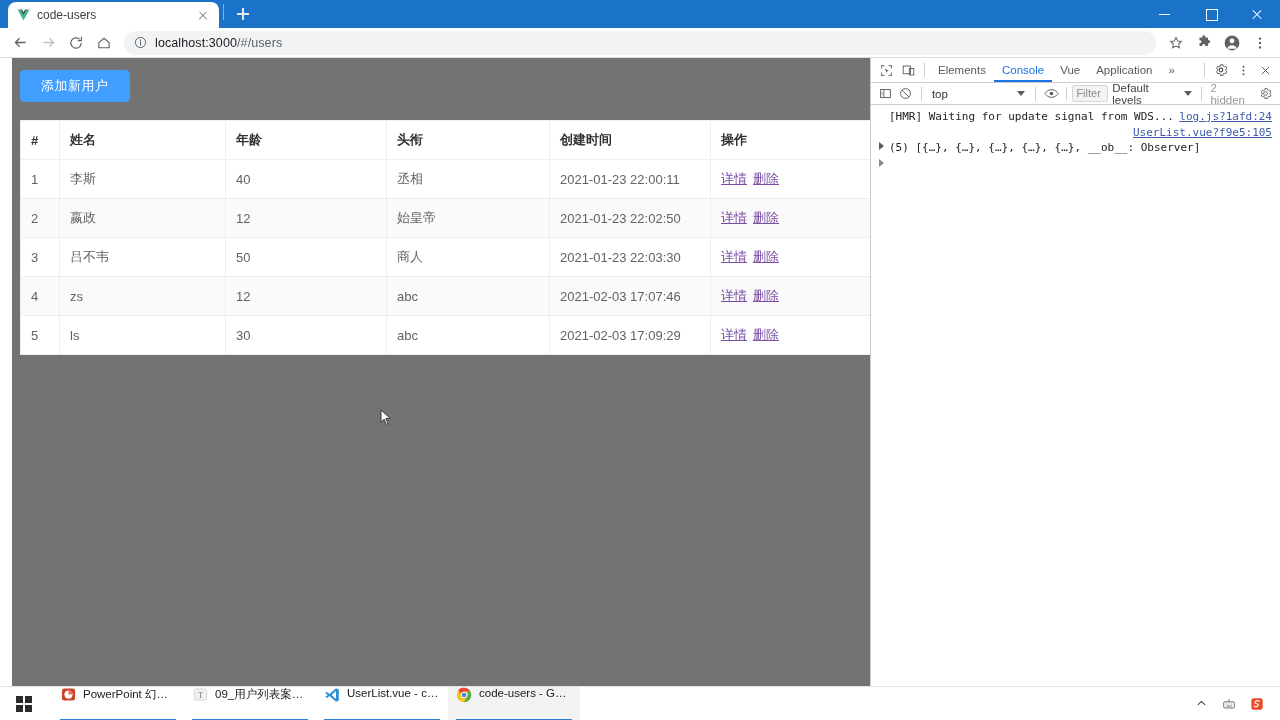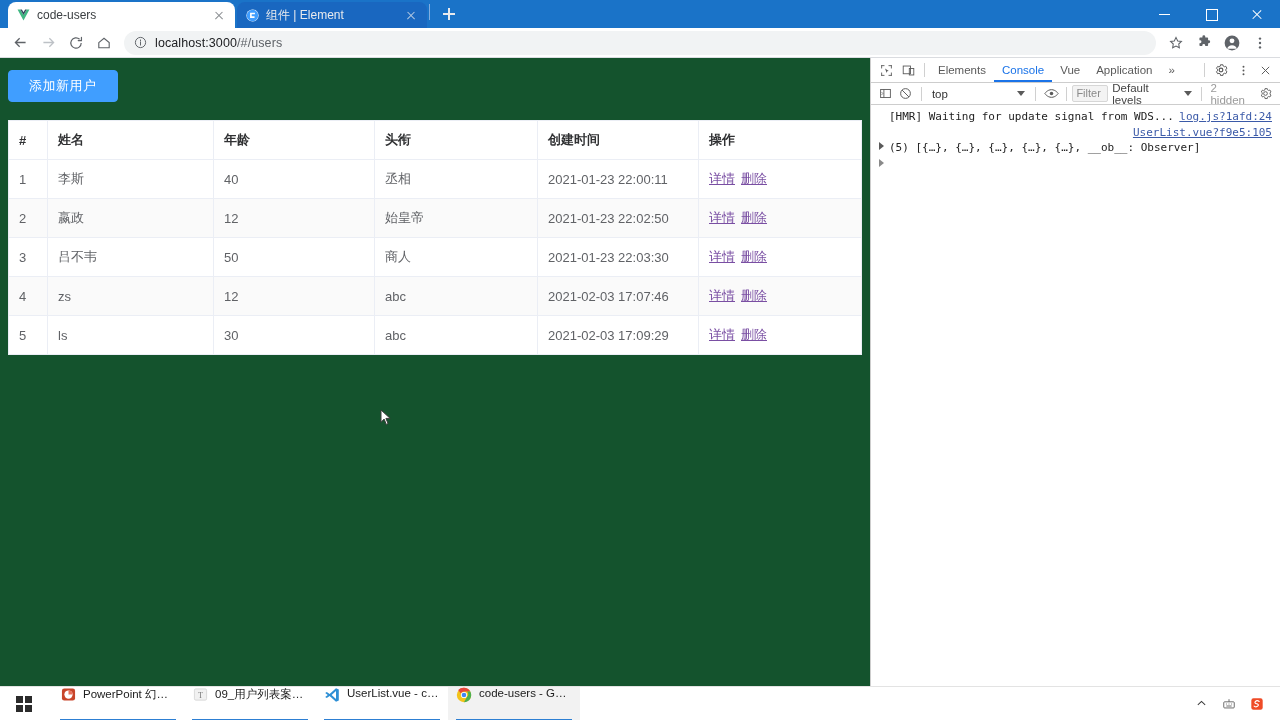--- a/index.html
+++ b/index.html
@@ -15,21 +15,21 @@
 
   .tabstrip {
     position:absolute; left:0; top:0; width:1280px; height:28px;
     background:#1a73c8; display:flex; align-items:flex-end;
   }
   .tab {
     position:relative; height:26px; display:flex; align-items:center;
     border-top-left-radius:8px; border-top-right-radius:8px;
     padding:0 8px; font-size:12px; color:#3c4043; gap:7px;
   }
-  .tab.active { background:#ffffff; width:227px; }
+  .tab.active { background:#ffffff; width:211px; }
   .tab.inactive { background:#1967c0; color:#e8eaed; width:190px; }
   .tab-fav { width:14px; height:14px; flex:0 0 14px; display:flex; align-items:center; justify-content:center; }
   .tab-title { flex:1 1 auto; white-space:nowrap; overflow:hidden; text-overflow:ellipsis; font-size:12px; }
   .tab-close { width:16px; height:16px; flex:0 0 16px; position:relative; opacity:.75; }
   .tab-close::before, .tab-close::after {
     content:""; position:absolute; left:3px; top:7.5px; width:10px; height:1.3px; background:currentColor;
   }
   .tab-close::before { transform:rotate(45deg); }
   .tab-close::after { transform:rotate(-45deg); }
   .tab.inactive .tab-close { color:#e8eaed; }
@@ -61,22 +61,22 @@
     flex:1 1 auto; height:24px; background:#f1f3f4; border-radius:12px;
     display:flex; align-items:center; padding:0 10px; margin:0 6px; gap:8px;
     font-size:12.5px; color:#202124;
   }
   .omnibox .url { white-space:nowrap; overflow:hidden; text-overflow:ellipsis; letter-spacing:.1px; }
   .omnibox .url .dim { color:#5f6368; }
   .tb-right { display:flex; align-items:center; }
 
   
   .viewport {
-    position:absolute; left:0; top:58px; width:870px; height:628px;
-    background:#14532d; overflow:hidden;
+    position:absolute; left:12px; top:58px; width:870px; height:628px;
+    background:#737373; overflow:hidden;
   }
   .page-pad { padding:12px 8px 0 8px; }
   .btn-primary {
     display:inline-block; background:#409eff; color:#fff; border:1px solid #409eff;
     border-radius:4px; padding:0 20px; height:32px; line-height:30px;
     font-size:13px; letter-spacing:.5px; cursor:pointer;
   }
   .el-table {
     margin-top:18px; width:853px; border-collapse:collapse;
     font-size:13px; color:#606266; table-layout:fixed;
@@ -184,31 +184,20 @@
             <path d="M1 1h5l6 10 6-10h5L12 21z" fill="#41b883"></path>
             <path d="M6 1h3l3 5 3-5h3l-6 10z" fill="#35495e"></path>
           </svg>
         </span>
         <span class="tab-title">code-users</span>
         <span class="tab-close"></span>
       </div>
 
       <div style="width:2px"></div>
 
-      <div class="tab inactive">
-        <span class="tab-fav">
-          <svg width="13" height="13" viewBox="0 0 16 16">
-            <circle cx="8" cy="8" r="7.5" fill="#ffffff"></circle>
-            <circle cx="8" cy="8" r="7" fill="#409eff"></circle>
-            <path d="M5 4.5h6v2H7v2.5h3.5v2H5z" fill="#ffffff"></path>
-          </svg>
-        </span>
-        <span class="tab-title">组件 | Element</span>
-        <span class="tab-close"></span>
-      </div>
 
       <div class="tab-sep"></div>
       <div class="newtab"></div>
 
       <div class="wincontrols">
         <div class="wc wc-min"></div>
         <div class="wc wc-max"></div>
         <div class="wc wc-close"></div>
       </div>
     </div>

